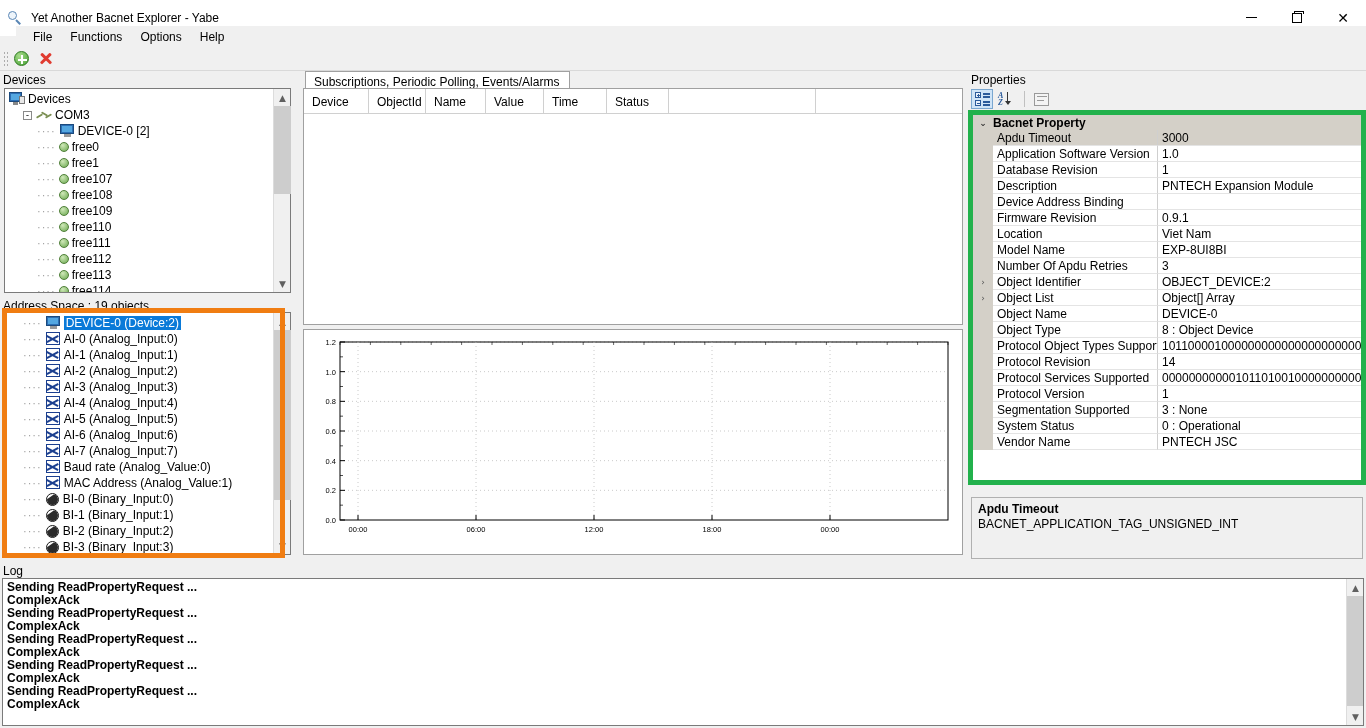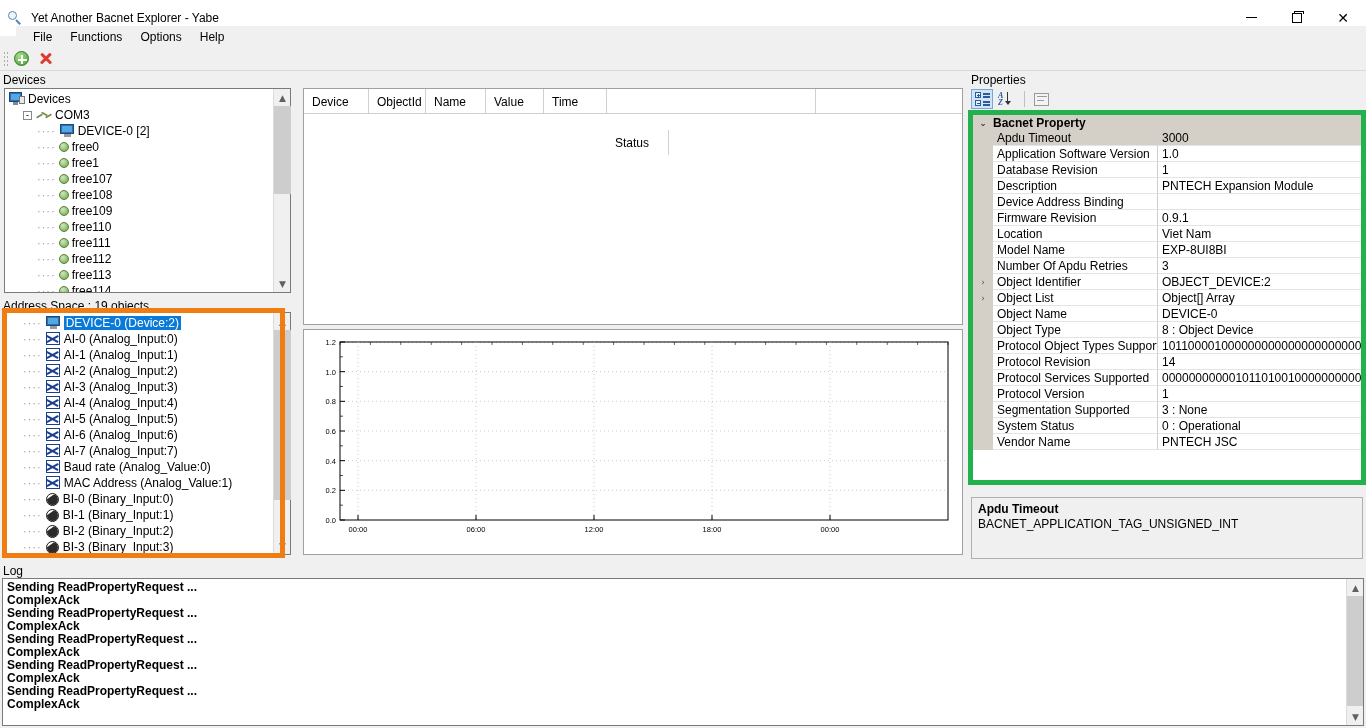--- a/index.html
+++ b/index.html
@@ -543,28 +543,31 @@
         </div>
       </div>
     <div class="vscroll">
       <div class="vs-up">▲</div>
       <div class="vs-thumb" style="top:17px;height:170px;"></div>
       <div class="vs-dn">▼</div>
     </div>
   </div>
   <div class="as-outline"></div>
 
+  <div class="tabstrip">
+    <div class="tab">Subscriptions, Periodic Polling, Events/Alarms</div>
+  </div>
   <div class="center-top">
     <div class="grid-head" id="subs-grid-head">
         <div class="gh-cell" style="width: 65px;">Device</div>
         <div class="gh-cell" style="width: 57px; text-align: center;">ObjectId</div>
         <div class="gh-cell" style="width: 60px;">Name</div>
         <div class="gh-cell" style="width: 58px;">Value</div>
         <div class="gh-cell" style="width: 63px;">Time</div>
-        <div class="gh-cell" style="width: 62px; margin-top: 41px;">Status</div>
+        <div class="gh-cell" style="width: 62px;">Status</div>
         <div class="gh-filler" style="width: 12px;"></div>
         <div class="gh-filler" style="border-right: none;"></div>
       </div>
   </div>
 
   <div class="chart-box">
     <div class="chart-inner">
       <svg class="chart-svg" width="650" height="216" viewBox="0 0 650 216">
         <g id="chart-gridlines">
             <line x1="32" x2="640" y1="156.33333333333334" y2="156.33333333333334" stroke="#bdbdbd" stroke-width="0.8" stroke-dasharray="1,3"></line>

